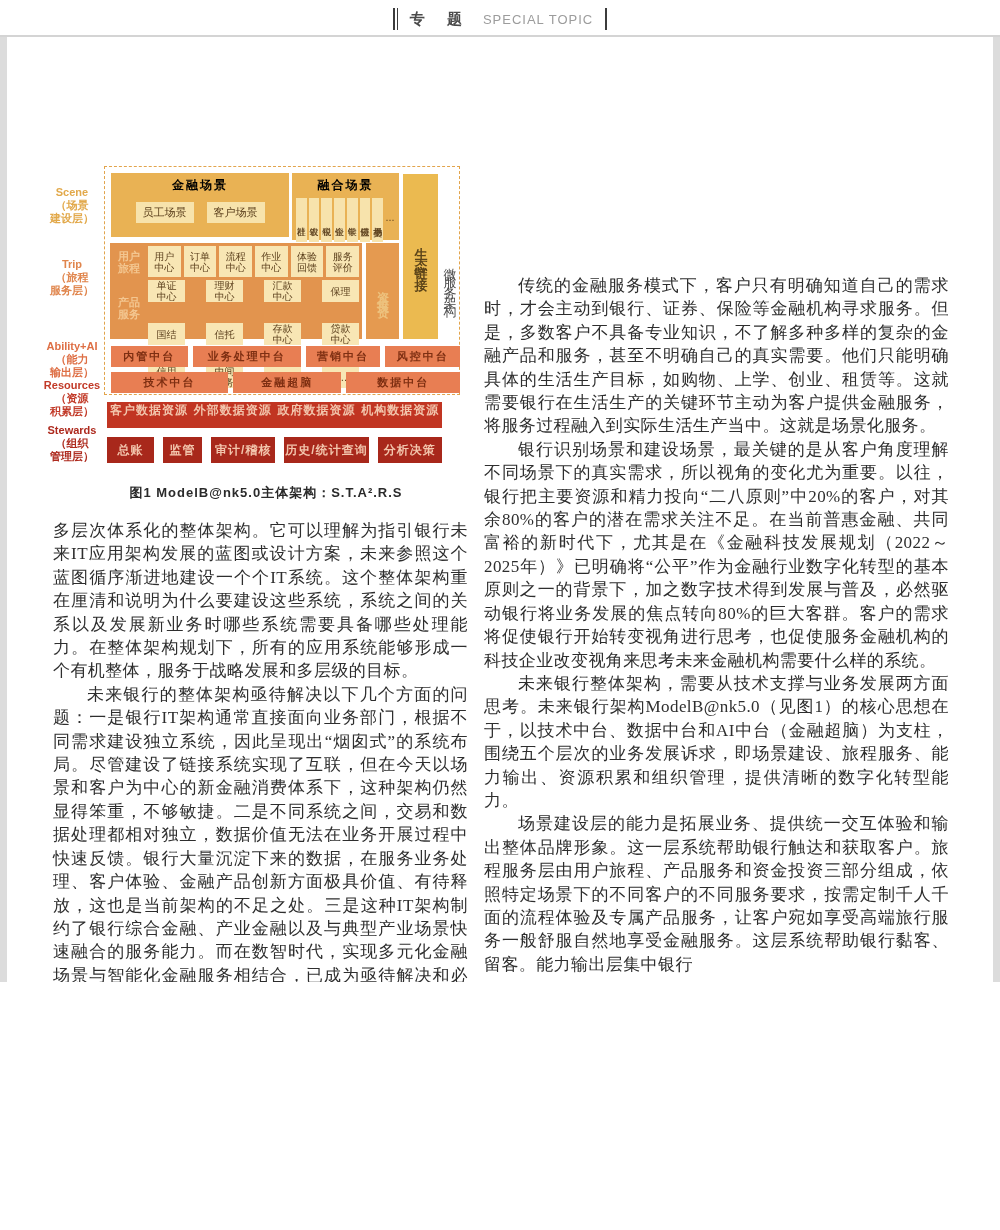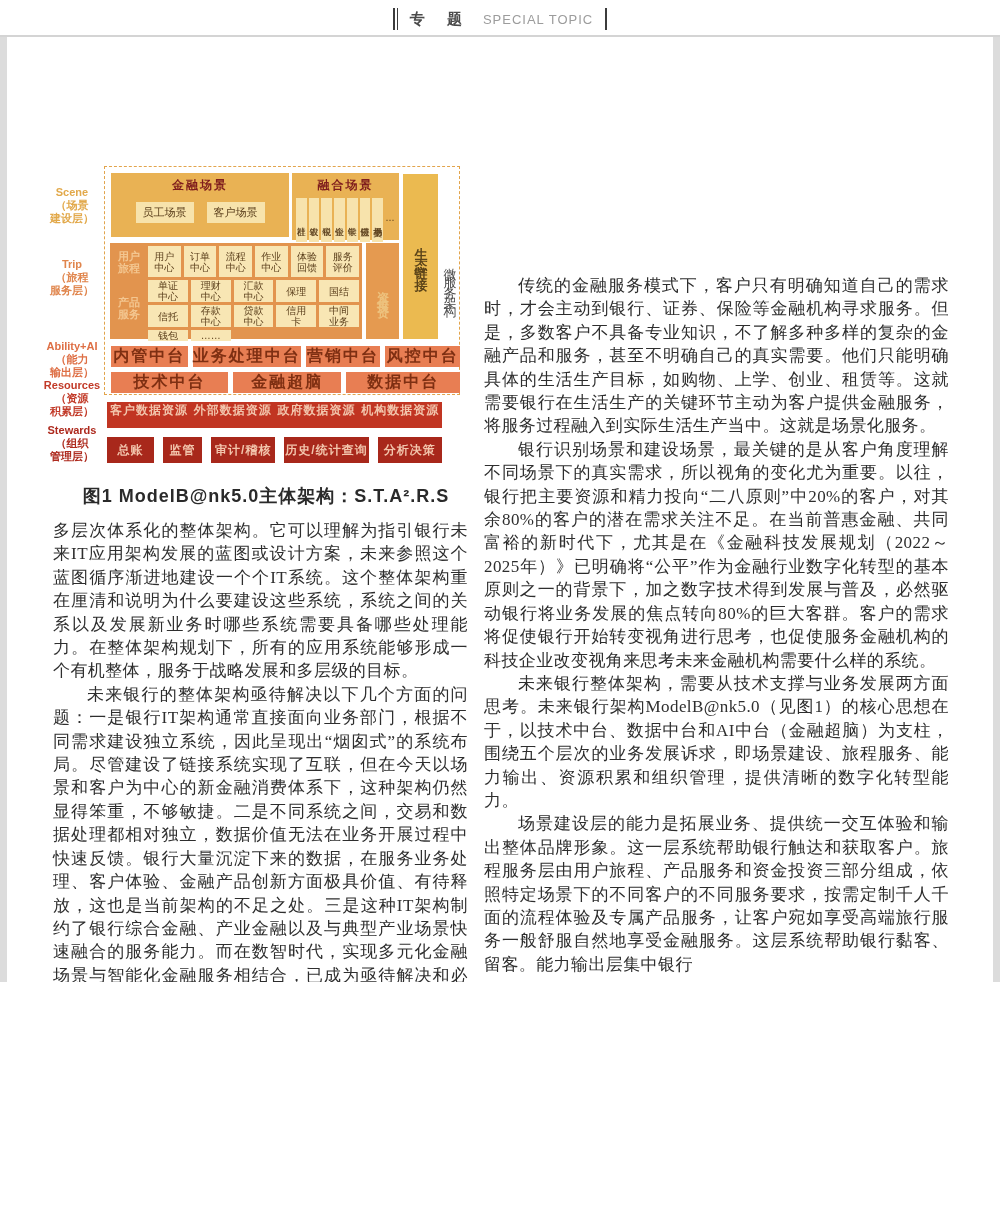--- a/index.html
+++ b/index.html
@@ -25,57 +25,57 @@
     font-family:"Liberation Sans","DejaVu Sans",sans-serif; }
   .figure > div { position:absolute; }
   .side-label { left:0; width:64px; text-align:center; font-size:11px; line-height:13px;
     font-weight:bold; white-space:pre-line; }
   .lbl-scene { color:#E2A94B; } .lbl-trip { color:#E0854C; } .lbl-ability { color:#DE6F45; }
   .lbl-resources { color:#C23A28; } .lbl-stewards { color:#AE2B1F; }
   .dashed-frame { left:64px; top:2px; width:356px; height:229px; border:1px dashed #E2A44C; }
 
   .scene-finance { left:71px; top:9px; width:178px; height:64px; background:#E9B254; }
   .scene-fusion  { left:252px; top:9px; width:107px; height:67px; background:#E9B254; }
-  .box-title { font-size:12px; font-weight:bold; color:#7f1d1d; text-align:center; padding-top:4px; letter-spacing:2px; }
+  .box-title { font-size:12px; font-weight:bold; color:#000000; text-align:center; padding-top:4px; letter-spacing:2px; }
   .finance-row { display:flex; justify-content:center; gap:13px; margin-top:8px; }
   .cream-chip { background:#F7E3AC; color:#5A3E1B; font-size:11px; padding:3px 7px; white-space:nowrap; }
   .fusion-row { display:flex; gap:2px; padding:4px 4px 0 4px; height:48px; }
   .fusion-item { flex:1; background:#F7E3AC; color:#5A3E1B; font-size:9px; line-height:10px;
     writing-mode:vertical-rl; text-orientation:upright; display:flex; align-items:center; justify-content:center; }
   .fusion-more { width:10px; color:#5A3E1B; font-size:9px; align-self:center; text-align:center; }
 
   .trip { left:70px; top:79px; width:252px; height:96px; background:#E2944E; padding:3px; }
   .trip-row1 { display:flex; gap:3px; height:31px; margin-bottom:3px; }
   .trip-label { width:32px; color:#F3C690; font-size:11px; line-height:12px; font-weight:bold;
     display:flex; align-items:center; justify-content:center; text-align:center; white-space:pre-line; }
   .trip-cell { flex:1; background:#F8E6B4; color:#5A3E1B; font-size:10px; line-height:11px;
     display:flex; align-items:center; justify-content:center; text-align:center; white-space:pre-line; }
   .trip-rows { display:flex; gap:3px; height:56px; }
-  .trip-grid { flex:1; display:grid; grid-template-columns:repeat(5,1fr); grid-template-rows:1fr 1fr; gap:3px; }
+  .trip-grid { flex:1; display:grid; grid-template-columns:repeat(4,1fr); grid-template-rows:1fr 1fr; gap:21px; }
 
   .vert { writing-mode:vertical-rl; text-orientation:upright; display:flex; align-items:center; justify-content:center; }
   .investment { left:326px; top:79px; width:33px; height:96px; background:#E59A50;
     color:#EDC27E; font-size:12px; font-weight:bold; letter-spacing:5px; }
   .ecolink { left:363px; top:10px; width:35px; height:165px; background:#EBBA50;
     color:#5C4419; font-size:13px; font-weight:bold; letter-spacing:10px; }
   .micro { left:400px; top:32px; width:19px; height:168px; color:#4a4a4a; font-size:13px; letter-spacing:9px; }
 
   .ability-row { left:71px; width:349px; height:21px; display:flex; gap:5px; }
   .ability-r1 { top:182px; } .ability-r2 { top:208px; }
-  .ability-box { background:#E87E53; color:#7E2F12; font-weight:bold; font-size:16px;
+  .ability-box { background:#E87E53; color:#7E2F12; font-weight:bold; font-size:11px;
     display:flex; align-items:center; justify-content:center; letter-spacing:2px; }
 
   .resources { left:67px; top:238px; width:335px; height:26px; background:#C13522;
     display:flex; justify-content:space-around; align-items:flex-start;
     color:#F2C5AC; font-weight:bold; font-size:12px; letter-spacing:1px; }
   .stewards { left:67px; top:273px; width:335px; height:26px; display:flex; gap:9px; }
   .steward-box { background:#A8281B; color:#F2C5AC; font-weight:bold; font-size:12px;
     display:flex; align-items:center; justify-content:center; letter-spacing:1px; }
 
-  .caption { left:40px; top:320px; width:372px; text-align:center; font-size:18px;
+  .caption { left:40px; top:320px; width:372px; text-align:center; font-size:13px;
     font-weight:bold; color:#2a2a2a; letter-spacing:1px; }
 
   
   .col { position:absolute; color:#2e2e2e; }
   .col p { font-size:17px; line-height:23.4px; text-align:justify; letter-spacing:0.4px; }
   .col p.ind { text-indent:2em; }
   .left-col { left:53px; top:519px; width:415px; }
   .right-col { left:484px; top:274px; width:465px; }
   .left-col h2 { font-size:21px; font-weight:bold; color:#1a1a1a; margin:17px 0 9px 28px; letter-spacing:1px; }
 

